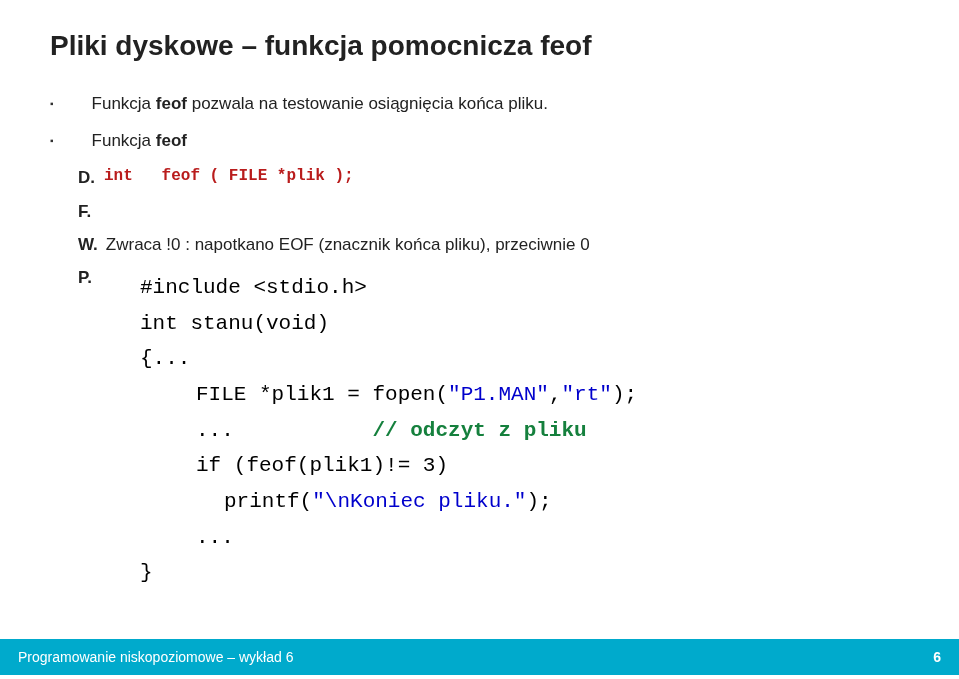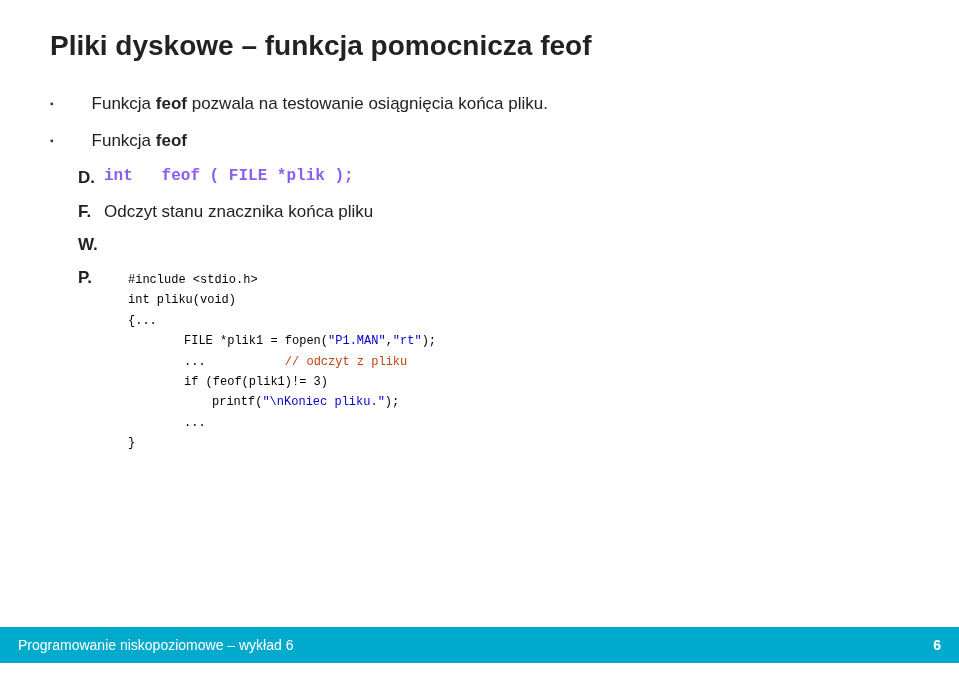--- a/index.html
+++ b/index.html
@@ -74,48 +74,49 @@
       font-weight: bold;
       font-size: 17px;
       margin-right: 8px;
       min-width: 18px;
     }
 
     .code-inline {
       font-family: 'Courier New', Courier, monospace;
       font-size: 16px;
       font-weight: bold;
-      color: #8b5cf6;
+      color: #b91c1c;
     }
 
     .sub-text {
       font-size: 17px;
       color: #222;
     }
 
     .code-block {
       font-family: 'Courier New', Courier, monospace;
-      font-size: 12px;
+      font-size: 21px;
       color: #000;
       margin-top: 6px;
-      margin-left: 24px;
+      margin-left: 36px;
       line-height: 1.7;
     }
 
     .code-block .str {
       color: #0000cc;
     }
 
     .code-block .comment {
-      color: #c2410c;
+      color: #15803d;
+      font-weight: bold;
     }
 
     .bottom-bar {
       position: absolute;
-      bottom: 16px;
+      bottom: 4px;
       left: 0;
       width: 100%;
       height: 36px;
       background: #00aacc;
       display: flex;
       align-items: center;
       justify-content: space-between;
       padding: 0 18px;
     }
 
@@ -157,32 +158,34 @@
 
     <div class="sub-content">
 
       <div class="sub-bullet">
         <span class="sub-bullet-label">D.</span>
         <span class="code-inline">int&nbsp;&nbsp; feof ( FILE *plik );</span>
       </div>
 
       <div class="sub-bullet">
         <span class="sub-bullet-label">F.</span>
-        <span class="sub-text">Odczyt stanu znacznika końca pliku</span>
       </div>
 
       <div class="sub-bullet">
         <span class="sub-bullet-label">W.</span>
+        <span class="sub-text">
+          Zwraca <span class="bold">!0</span> : napotkano EOF (znacznik końca pliku), przeciwnie 0
+        </span>
       </div>
 
       <div class="sub-bullet">
         <span class="sub-bullet-label">P.</span>
         <div class="code-block">
           <div>#include &lt;stdio.h&gt;</div>
-          <div>int pliku(void)</div>
+          <div>int stanu(void)</div>
           <div>{...</div>
           <div class="indent-2">FILE *plik1 = fopen(<span class="str">"P1.MAN"</span>,<span class="str">"rt"</span>);</div>
           <div class="indent-2">...&nbsp;&nbsp;&nbsp;&nbsp;&nbsp;&nbsp;&nbsp;&nbsp;&nbsp;&nbsp; <span class="comment">// odczyt z pliku</span></div>
           <div class="indent-2">if (feof(plik1)!= 3)</div>
           <div class="indent-3">printf(<span class="str">"\nKoniec pliku."</span>);</div>
           <div class="indent-2">...</div>
           <div>}</div>
         </div>
       </div>
 

